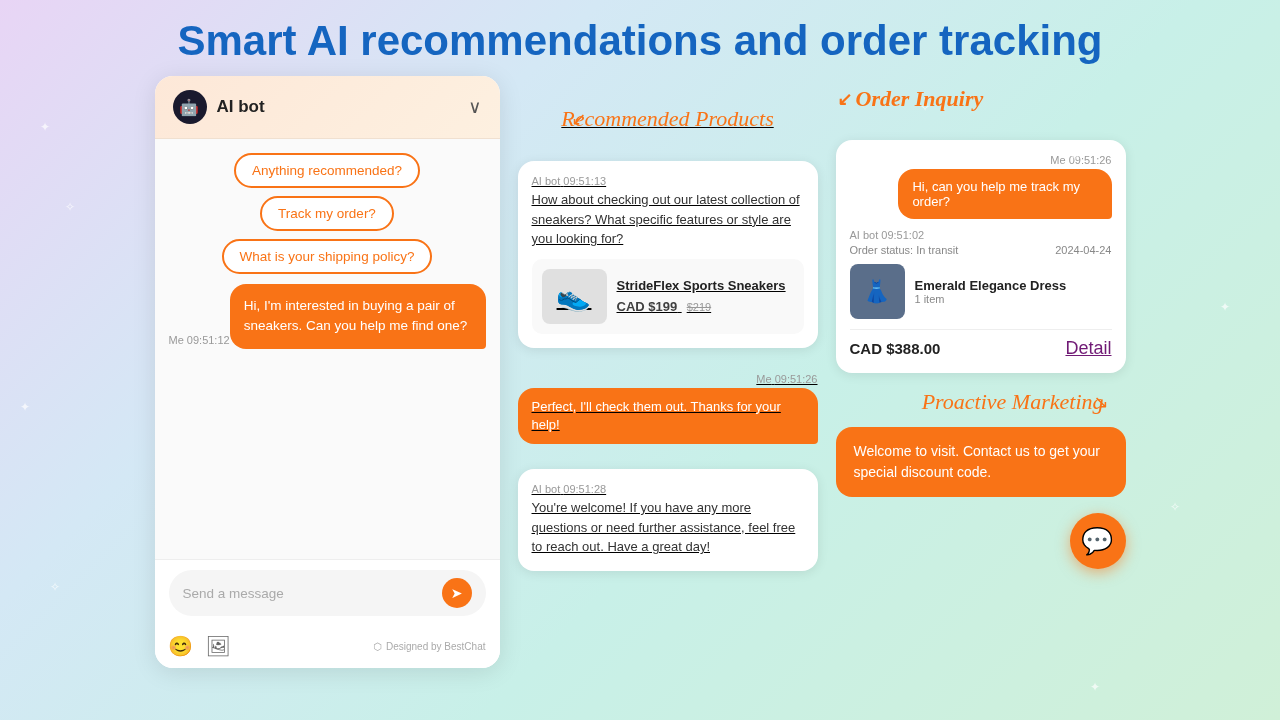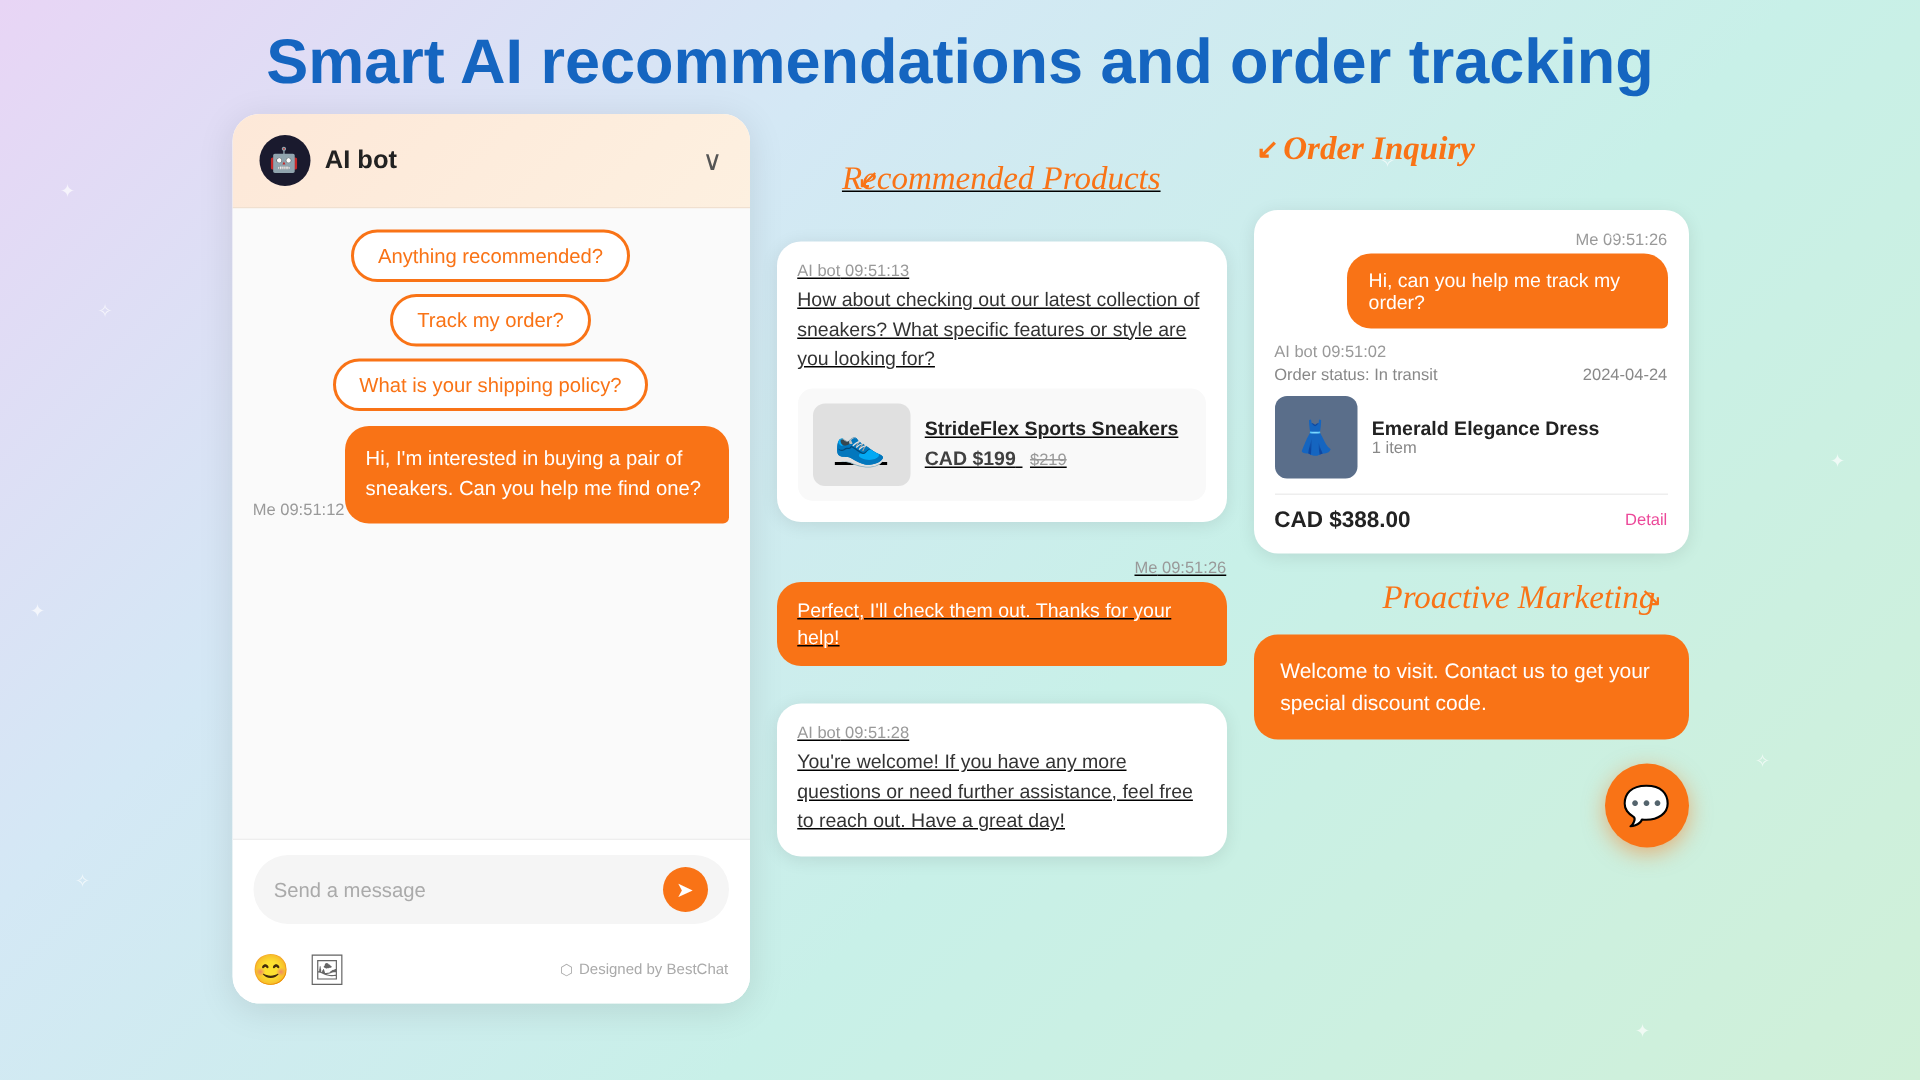--- a/index.html
+++ b/index.html
@@ -397,23 +397,24 @@
       padding-top: 8px;
     }
 
     .order-total-price {
       font-weight: 700;
       font-size: 15px;
       color: #222;
     }
 
     .order-detail-link {
-      font-size: 11px;
-      color: #ec4899;
+      font-size: 18px;
+      color: #701a75;
       cursor: pointer;
+      text-decoration: underline;
     }
 
     .label-proactive {
       font-family: Georgia, serif;
       font-style: italic;
       font-size: 22px;
       color: #f97316;
       text-align: right;
       position: relative;
     }

